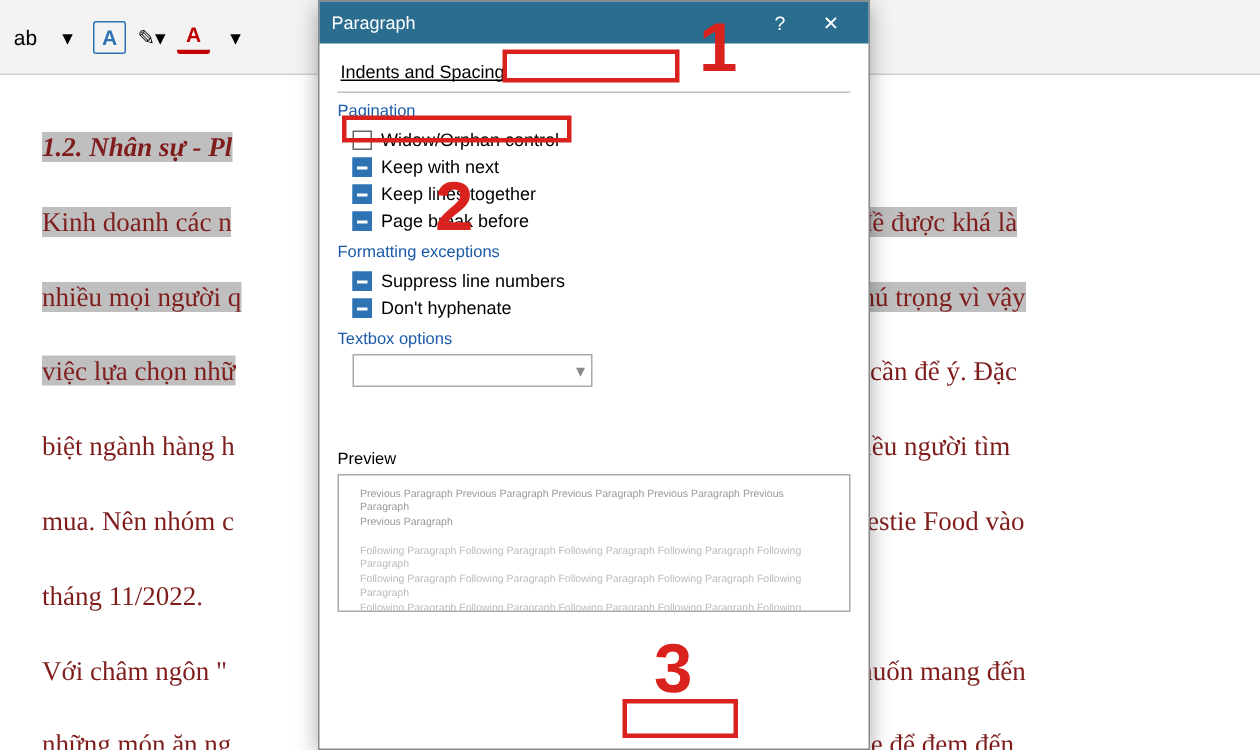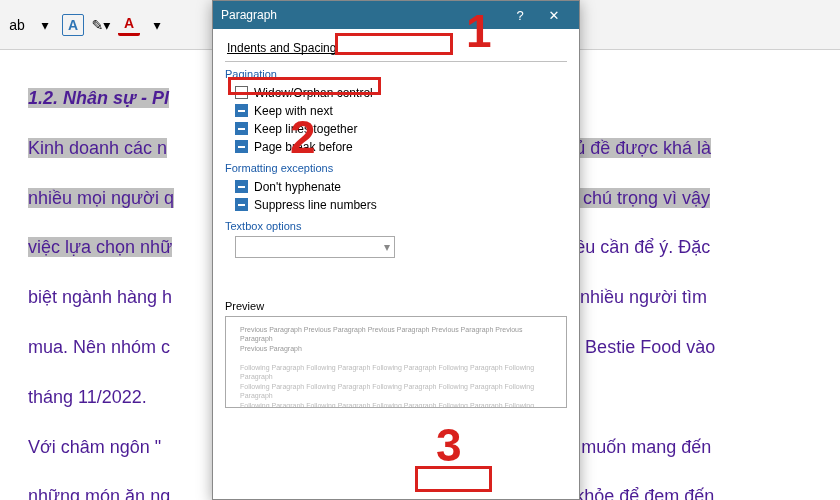--- a/index.html
+++ b/index.html
@@ -16,36 +16,36 @@
   .styles-row { display:flex; gap:2px; }
   .style-box { width:70px; height:26px; border:1px solid #d0d0d0; display:flex; align-items:center; justify-content:center; font-size:13px; cursor:pointer; }
   .style-box.italic { font-style:italic; font-family:"Times New Roman"; }
   .style-box.bold { font-weight:bold; font-family:"Times New Roman"; }
   .style-box.underline { text-decoration:underline; font-family:"Times New Roman"; }
   .style-box.blue { color:#2e74b5; font-family:Calibri; }
   .style-names { display:flex; gap:2px; }
   .style-name { width:70px; text-align:center; font-size:10px; color:#555; }
 
   
-  .document { position:absolute; top:50px; left:0; right:0; bottom:0; padding: 18px 28px; font-family:Liberation Sans, sans-serif; font-size:18px; line-height:2.1; color:#4c1d95; }
+  .document { position:absolute; top:50px; left:0; right:0; bottom:0; padding: 18px 28px; font-family:Liberation Serif, serif; font-size:18px; line-height:2.1; color:#7f1d1d; }
   .document .heading { font-weight:bold; font-style:italic; font-size:18px; background:#bfbfbf; display:inline; }
   .document p { margin: 12px 0; }
   .document .sel { background:#bfbfbf; }
 
   
   .dialog { position:absolute; top:0; left:212px; width:368px; height:500px; background:#fff; border:1px solid #888; box-shadow:0 3px 14px rgba(0,0,0,0.35); display:flex; flex-direction:column; z-index:5; }
   .dlg-title { height:28px; background:#2b6d8f; color:#fff; display:flex; align-items:center; padding:0 8px; font-size:12px; }
   .dlg-title .spacer { flex:1; }
   .dlg-title .tbtn { width:34px; height:28px; display:flex; align-items:center; justify-content:center; font-size:13px; }
   .dlg-body { flex:1; padding:8px 12px 6px 12px; font-size:12px; color:#000; position:relative; }
   .tabs { display:flex; border-bottom:1px solid #c0c0c0; margin-bottom:6px; }
   .tab { padding:4px 2px 6px 2px; cursor:pointer; }
   .tab.active { border-bottom:2px solid #333; }
   .section-label { color:#1a5aa8; font-size:11px; margin-top:6px; margin-bottom:4px; }
-  .chk-row { display:flex; align-items:flex-start; gap:6px; padding:2px 0 2px 10px; }
+  .chk-row { display:flex; align-items:flex-end; gap:6px; padding:2px 0 2px 10px; }
   .chk { width:13px; height:13px; border:1px solid #666; display:inline-block; background:#fff; }
   .chk.blue { background:#2e74b5; border-color:#2e74b5; position:relative; }
   .chk.blue:after { content:""; position:absolute; left:2px; top:5px; width:7px; height:2px; background:#fff; }
   .combo { width:160px; height:22px; border:1px solid #aaa; margin-left:10px; background:#fff; display:flex; align-items:center; justify-content:flex-end; padding-right:4px; color:#888; }
   .preview-box { border:1px solid #aaa; height:92px; margin-top:4px; padding:8px 14px; font-size:7px; line-height:1.35; color:#bbb; overflow:hidden; }
   .preview-box .gr { color:#999; }
   .dlg-buttons { display:flex; gap:6px; padding:6px 12px 10px 0; justify-content:flex-end; }
   .dlg-buttons .btn { min-width:72px; height:22px; border:1px solid #888; background:#efefef; font-size:11px; cursor:pointer; }
   .dlg-buttons .leftbtn { margin-right:auto; margin-left:12px; }
 
@@ -125,25 +125,25 @@
         <span>Keep lines together</span>
       </div>
     <div class="chk-row">
         <span class="chk blue"></span>
         <span>Page break before</span>
       </div>
 
     <div class="section-label">Formatting exceptions</div>
     <div class="chk-row">
         <span class="chk blue"></span>
-        <span>Don't hyphenate</span>
+        <span>Suppress line numbers</span>
       </div>
     <div class="chk-row">
         <span class="chk blue"></span>
-        <span>Suppress line numbers</span>
+        <span>Don't hyphenate</span>
       </div>
 
     <div class="section-label">Textbox options</div>
     <div class="combo">
         <span>▾</span>
       </div>
 
     <div style="height:36px"></div>
     <div class="section-label" style="color:#000">Preview</div>
     <div class="preview-box">

